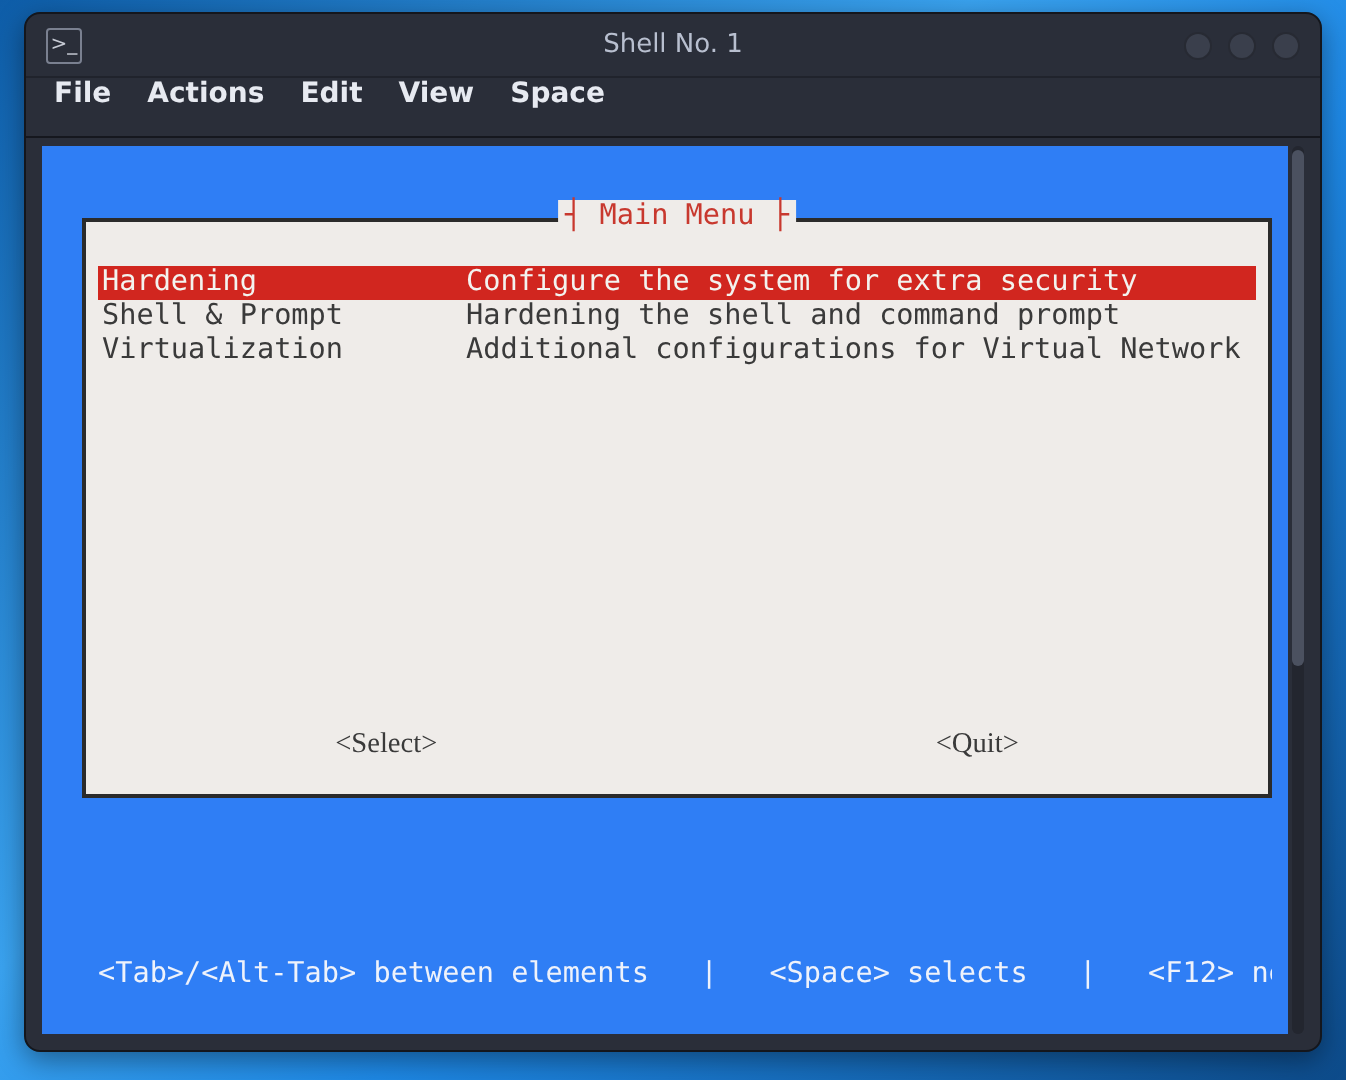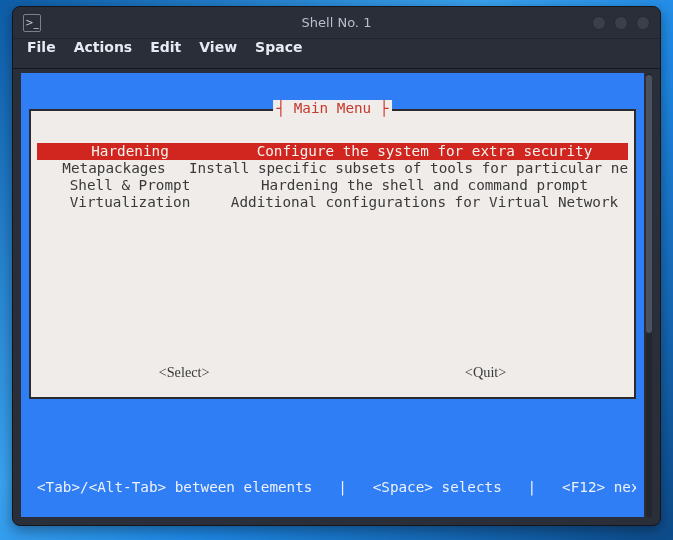--- a/index.html
+++ b/index.html
@@ -52,21 +52,21 @@
     flex: 1; position: relative;
     padding: 5px 8px 8px 8px;
   }
   .terminal {
     position: absolute;
     left: 8px; right: 16px; top: 4px; bottom: 8px;
     background: #2f7ef5;
     font-family: "DejaVu Sans Mono", monospace;
     font-size: 14.3px;
     color: #dcdfe6;
-    display: flex; flex-direction: column;
+    display: flex; flex-direction: column; padding-left: 12px;
   }
   .scrollbar {
     position: absolute;
     right: 8px; top: 4px; bottom: 8px;
     width: 6px;
     background: #23262f;
     border-radius: 3px;
   }
   .scroll-thumb {
     position: absolute; left: 0; right: 0; top: 2px; height: 58%;
@@ -85,23 +85,22 @@
     top: -11px; left: 50%; transform: translateX(-50%);
     background: #efece9;
     padding: 0 4px;
     color: #c8382e;
     font-weight: 400;
     font-size: 14.3px;
     white-space: pre;
   }
   .tui-list {
     position: absolute;
-    left: 6px; right: 6px; top: 32px;
+    left: 6px; right: 6px; top: 22px;
     color: #3a3a3a;
-    text-align: center;
   }
   .row {
     display: flex;
     height: 17px;
     line-height: 17px;
     white-space: nowrap;
     overflow: hidden;
   }
   .row.selected { background: #d1261f; color: #f3f3ef; }
   .col-name { width: 184px; padding-left: 2px; }
@@ -158,24 +157,20 @@
 
       <div class="tui-dialog">
         <div class="tui-title">┤ Main Menu ├</div>
 
         <div class="tui-list">
           <div class="row selected">
             <div class="col-name">Hardening</div>
             <div class="col-desc">Configure the system for extra security</div>
           </div>
           <div class="row">
-            <div class="col-name">Metapackages</div>
-            <div class="col-desc">Install specific subsets of tools for particular ne</div>
-          </div>
-          <div class="row">
             <div class="col-name">Shell &amp; Prompt</div>
             <div class="col-desc">Hardening the shell and command prompt</div>
           </div>
           <div class="row">
             <div class="col-name">Virtualization</div>
             <div class="col-desc">Additional configurations for Virtual Network</div>
           </div>
         </div>
 
         <div class="tui-buttons">

